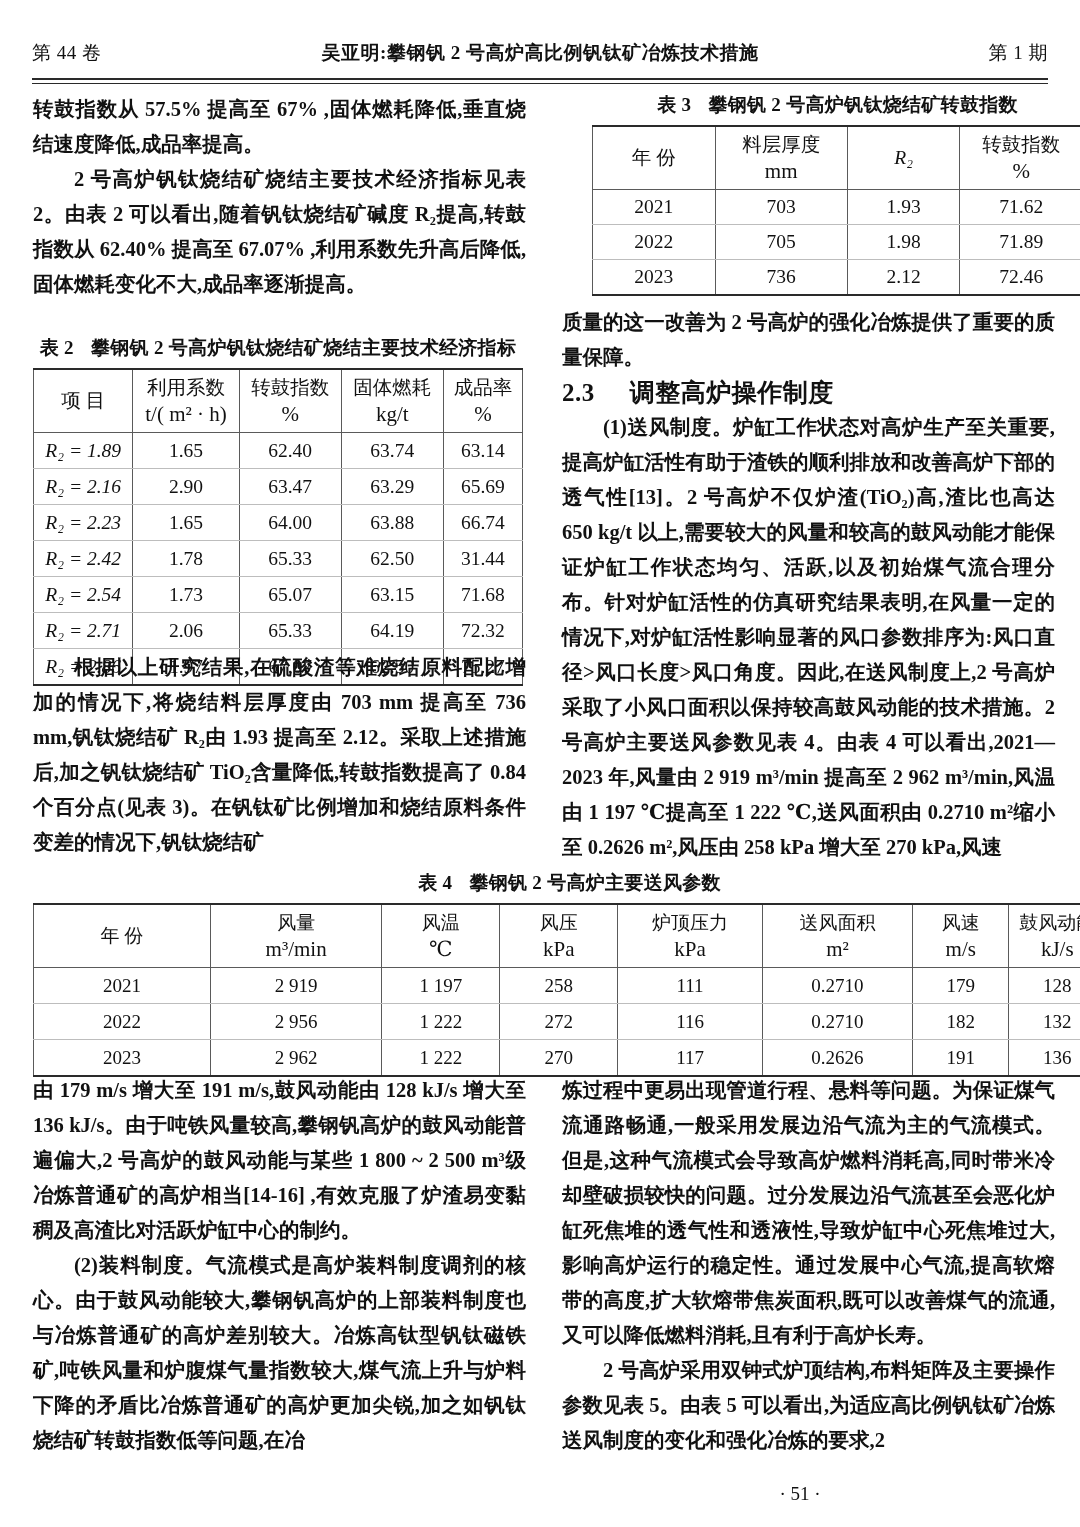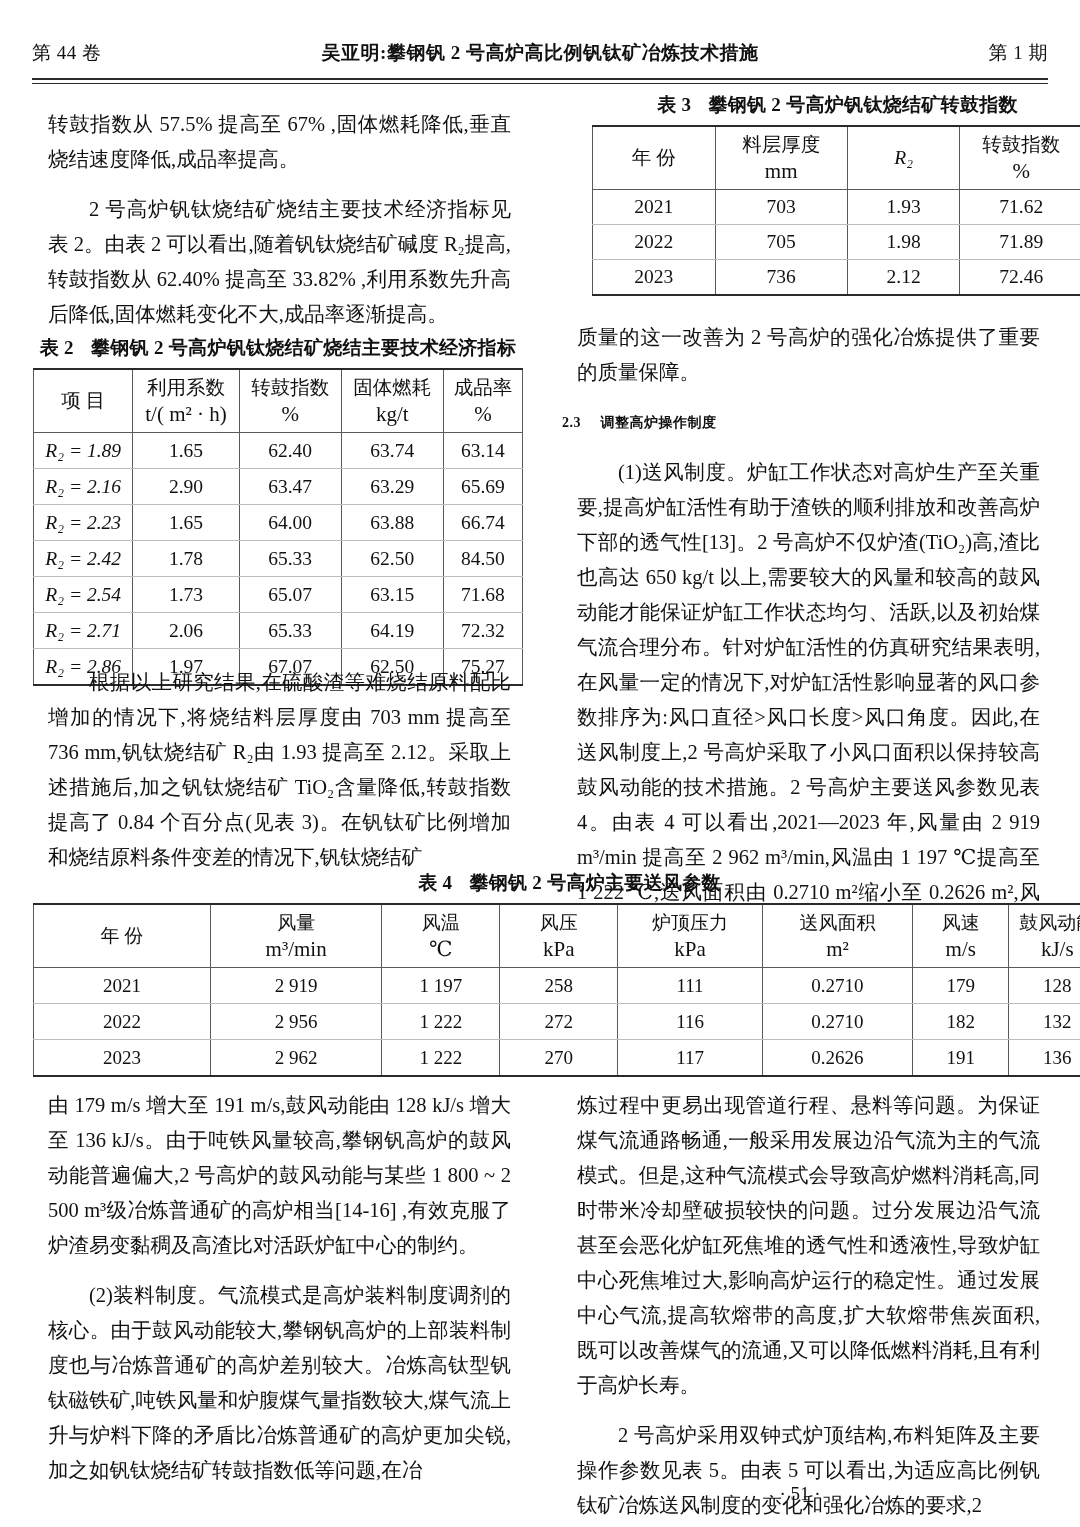--- a/index.html
+++ b/index.html
@@ -58,29 +58,30 @@
     width: 493px;
     font-size: 20.5px;
     line-height: 35px;
     text-align: justify;
     text-justify: inter-character;
   }
   .col-left  { left: 33px; }
   .col-right { left: 562px; }
 
   p.para {
-    margin: 15px;
+    margin: 0;
     text-indent: 2em;
     text-align: justify;
+    font-weight: bold;
   }
   p.para.noindent { text-indent: 0; }
   p.sec {
     margin: 0;
     font-weight: bold;
-    font-size: 14px;
+    font-size: 25px;
     letter-spacing: 0.5px;
   }
   p.sec .secnum { margin-right: 1.4em; }
   .ital { font-style: italic; }
 
   
   .tblock { position: absolute; }
   .tcap {
     font-size: 19px;
     font-weight: bold;
@@ -159,21 +160,21 @@
 
   <div class="runhead">
     <span class="side">第 44 卷</span>
     <span class="mid">吴亚明:攀钢钒 2 号高炉高比例钒钛矿冶炼技术措施</span>
     <span class="side">第 1 期</span>
   </div>
   <div class="head-rule"></div>
 
   <div class="col col-left" style="top:92px; height:240px;">
     <p class="para noindent">转鼓指数从 57.5% 提高至 67% ,固体燃耗降低,垂直烧结速度降低,成品率提高。</p>
-    <p class="para">2 号高炉钒钛烧结矿烧结主要技术经济指标见表 2。由表 2 可以看出,随着钒钛烧结矿碱度 R₂提高,转鼓指数从 62.40% 提高至 33.82% ,利用系数先升高后降低,固体燃耗变化不大,成品率逐渐提高。</p>
+    <p class="para">2 号高炉钒钛烧结矿烧结主要技术经济指标见表 2。由表 2 可以看出,随着钒钛烧结矿碱度 R₂提高,转鼓指数从 62.40% 提高至 67.07% ,利用系数先升高后降低,固体燃耗变化不大,成品率逐渐提高。</p>
   </div>
 
   <div class="tblock" id="table2-block">
     <div class="tcap">
       <span class="capnum">表 2</span><span>攀钢钒 2 号高炉钒钛烧结矿烧结主要技术经济指标</span>
     </div>
     <table class="sci">
       <tbody>
           <tr class="hdr">
         <td>
@@ -215,21 +216,21 @@
         <td>1.65</td>
         <td>64.00</td>
         <td>63.88</td>
         <td>66.74</td>
       </tr>
       <tr class="body">
         <td class="rowlbl">R₂ = 2.42</td>
         <td>1.78</td>
         <td>65.33</td>
         <td>62.50</td>
-        <td>84.50</td>
+        <td>31.44</td>
       </tr>
       <tr class="body">
         <td class="rowlbl">R₂ = 2.54</td>
         <td>1.73</td>
         <td>65.07</td>
         <td>63.15</td>
         <td>71.68</td>
       </tr>
       <tr class="body">
         <td class="rowlbl">R₂ = 2.71</td>

